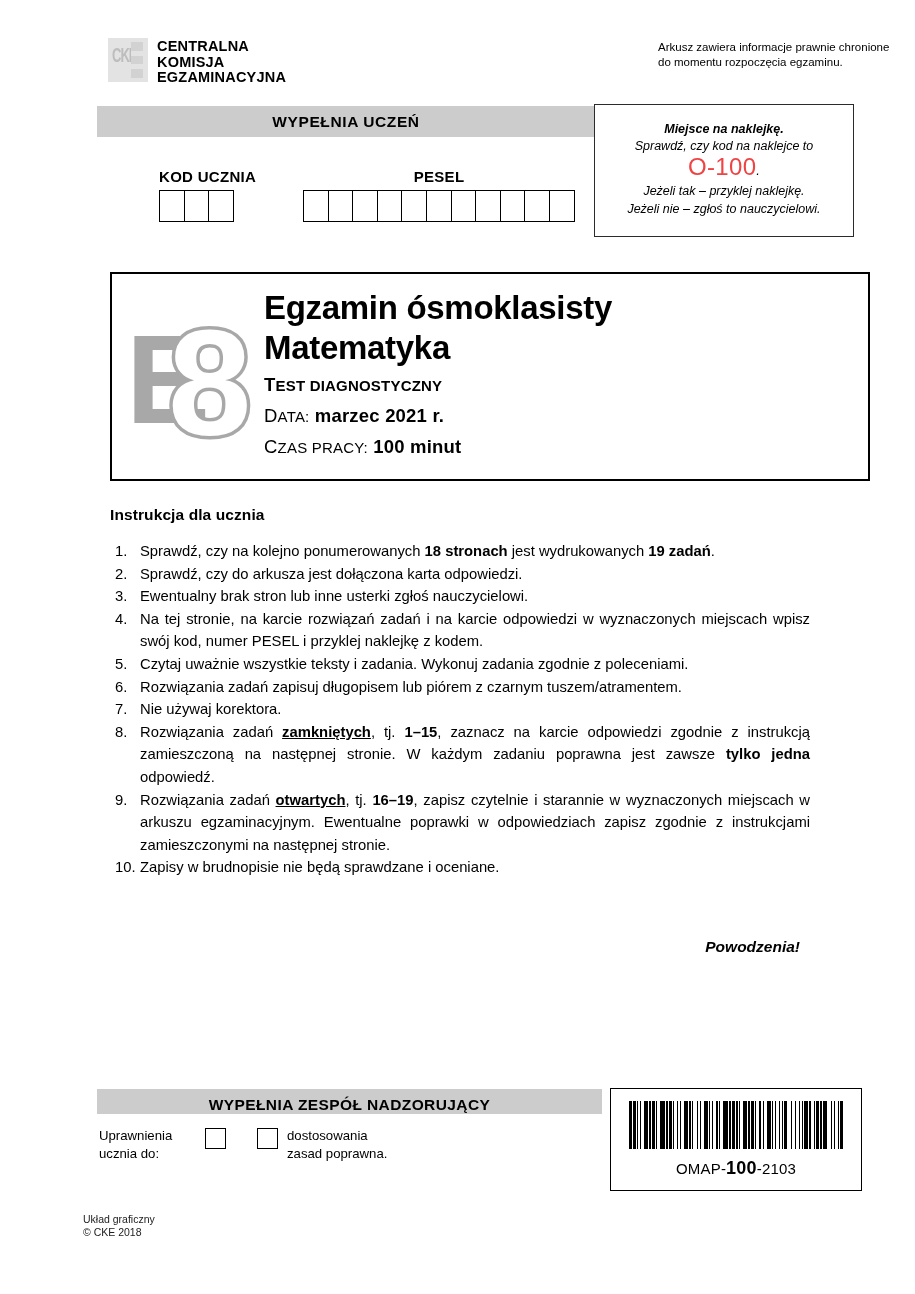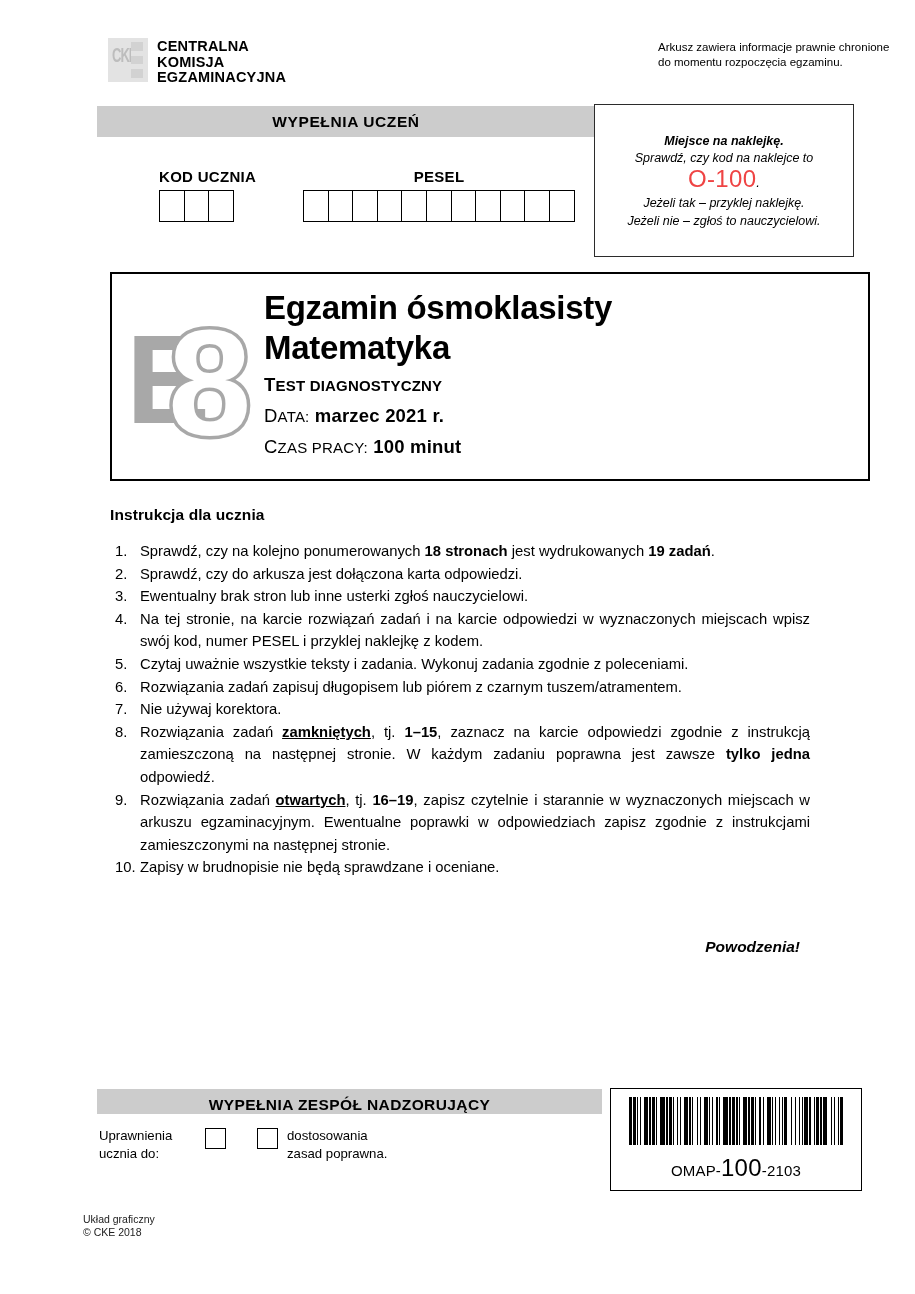--- a/index.html
+++ b/index.html
@@ -96,26 +96,26 @@
   #student-bar span {
     font-size: 15.5px;
     font-weight: bold;
     letter-spacing: 0.6px;
   }
 
   
   #sticker-box {
     position: absolute;
     left: 594px; top: 104px;
-    width: 260px; height: 153px;
+    width: 260px; height: 133px;
     border: 1.6px solid #2b2b2b;
     box-sizing: border-box;
     background: #fff;
     text-align: center;
-    padding-top: 28px;
+    padding-top: 16px;
   }
   #sticker-box .l1 {
     font-size: 12.5px;
     font-weight: bold;
     font-style: italic;
     line-height: 17px;
   }
   #sticker-box .l2 {
     font-size: 12.5px;
     font-style: italic;
@@ -338,21 +338,21 @@
     width: 215px; height: 48px;
     display: flex;
     align-items: stretch;
   }
   #barcode-bars i { display: block; height: 100%; }
   #barcode-label {
     margin-top: 9px;
     font-size: 15px;
     letter-spacing: 0.2px;
   }
-  #barcode-label b { font-size: 24px; font-weight: normal; }
+  #barcode-label b { font-size: 18px; font-weight: bold; }
 
   
   #footer {
     position: absolute;
     left: 83px; top: 1213px;
     font-size: 10.5px;
     line-height: 13px;
     color: #222;
   }
 </style>

